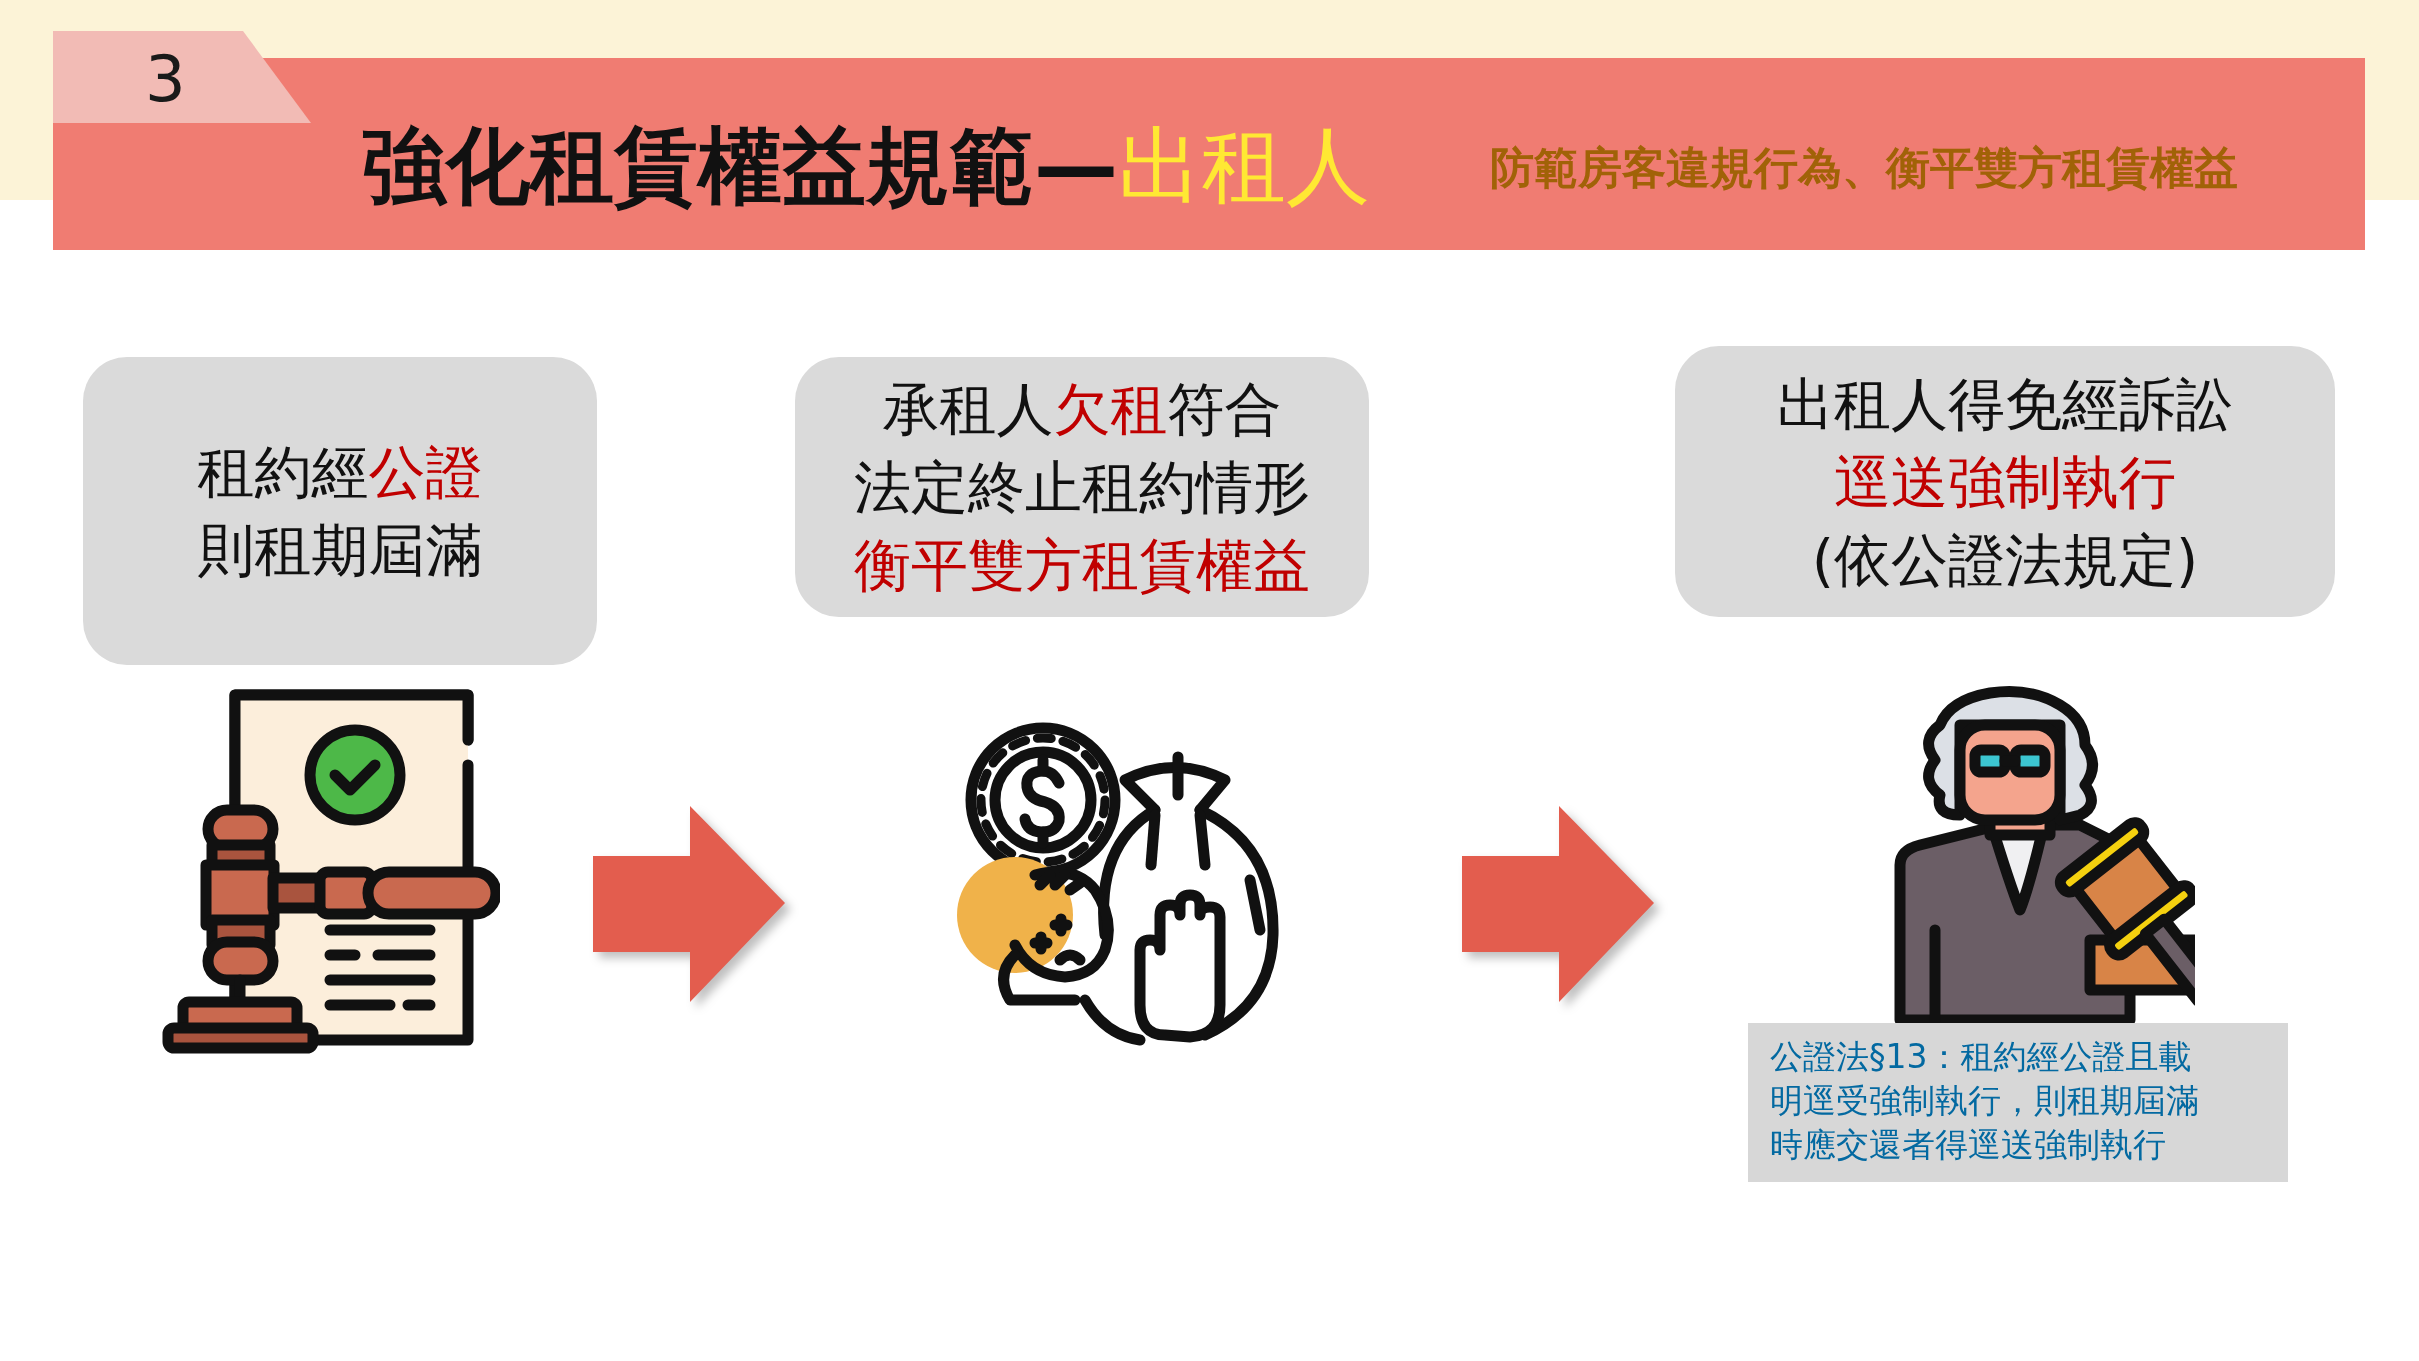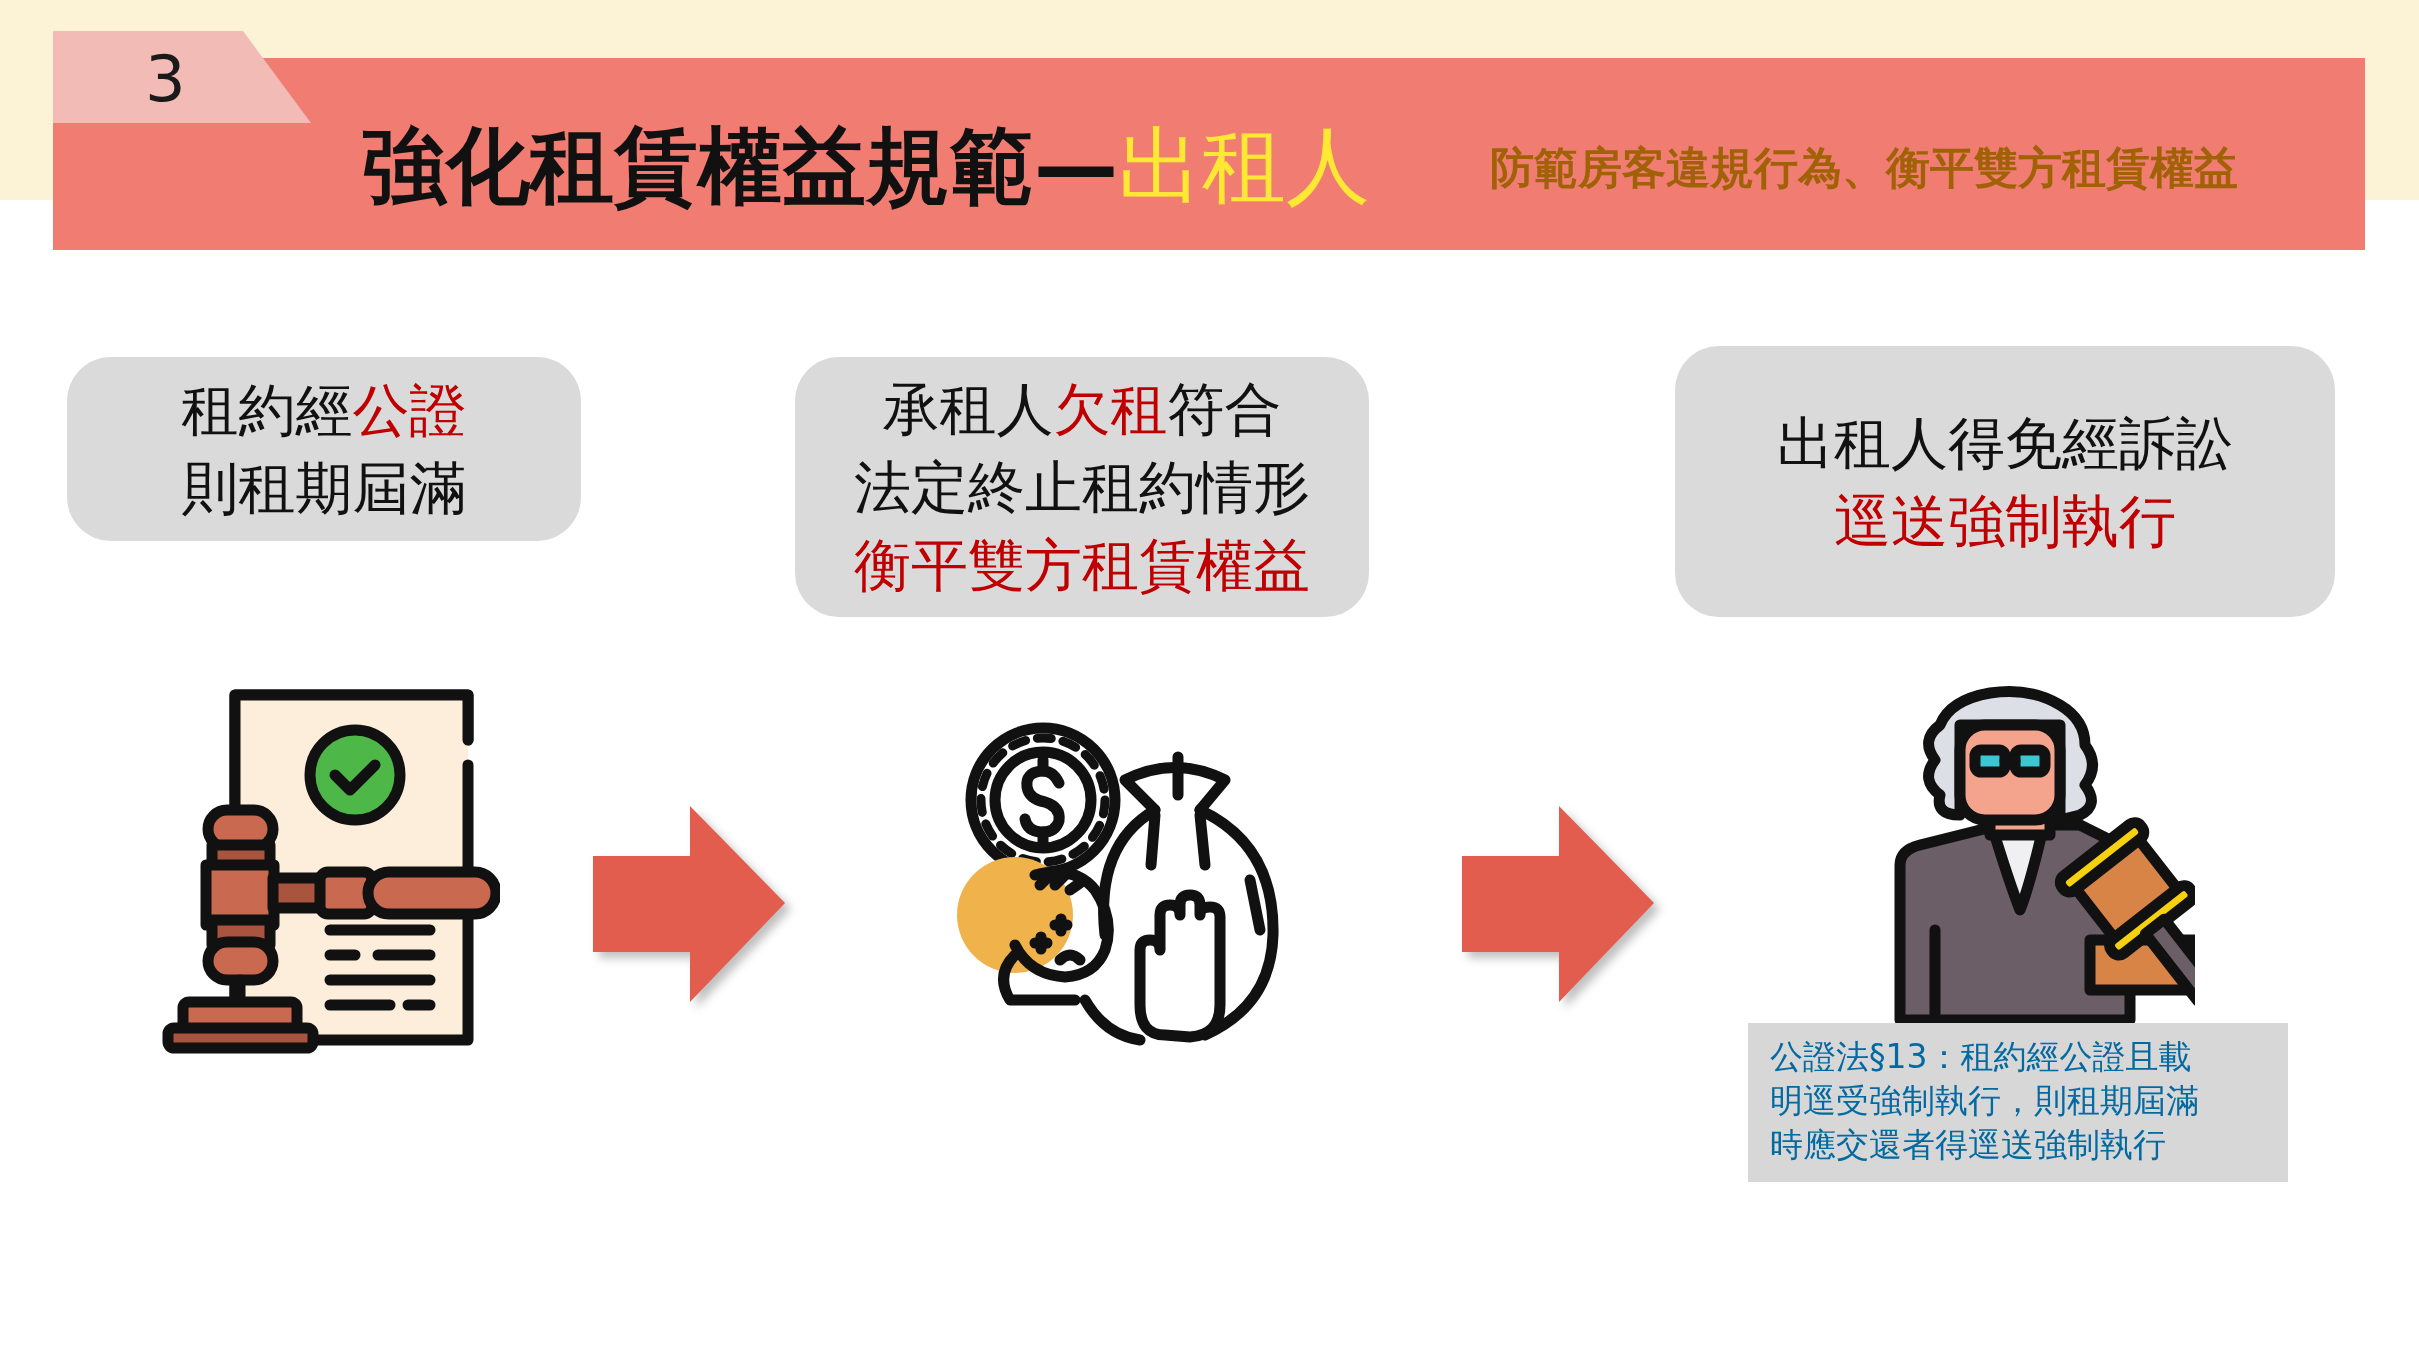--- a/index.html
+++ b/index.html
@@ -28,21 +28,21 @@
     position:absolute; left:1490px; top:140px; font-size:44px; line-height:56px; font-weight:bold;
     color:#a16207; white-space:nowrap; letter-spacing:0px;
   }
   .box {
     position:absolute; background:#DADADA; border-radius:44px;
     display:flex; flex-direction:column; align-items:center; justify-content:center;
     font-size:57px; line-height:78px; color:#111111; text-align:center;
   }
   .box .line { white-space:nowrap; }
   .red { color:#C00000; }
-  .box1 { left:67px; top:357px; width:514px; height:184px; }
+  .box1 { left:83px; top:357px; width:514px; height:308px; }
   .box2 { left:795px; top:357px; width:574px; height:260px; }
   .box3 { left:1675px; top:346px; width:660px; height:271px; }
   .arrow { position:absolute; width:200px; height:200px; filter:drop-shadow(6px 6px 5px rgba(0,0,0,0.25)); }
   .arrow1 { left:593px; top:806px; }
   .arrow2 { left:1462px; top:806px; }
   .icon { position:absolute; }
   .icon1 { left:150px; top:680px; width:350px; height:375px; }
   .icon2 { left:955px; top:715px; width:340px; height:345px; }
   .icon3 { left:1880px; top:685px; width:315px; height:340px; }
   .note {
@@ -68,20 +68,21 @@
 
 <div class="box box2">
   <div class="line"><span>承租人</span><span class="red">欠租</span><span>符合</span></div>
   <div class="line"><span>法定終止租約情形</span></div>
   <div class="line red"><span>衡平雙方租賃權益</span></div>
 </div>
 
 <div class="box box3">
   <div class="line"><span>出租人得免經訴訟</span></div>
   <div class="line red"><span>逕送強制執行</span></div>
+  <div class="line"><span>(依公證法規定)</span></div>
 </div>
 
 <svg class="arrow arrow1" viewBox="0 0 200 200">
   <polygon points="0,50 97,50 97,0 192,97 97,196 97,146 0,146" fill="#E35D4E"></polygon>
 </svg>
 <svg class="arrow arrow2" viewBox="0 0 200 200">
   <polygon points="0,50 97,50 97,0 192,97 97,196 97,146 0,146" fill="#E35D4E"></polygon>
 </svg>
 
 <svg class="icon icon1" viewBox="0 0 350 375">

